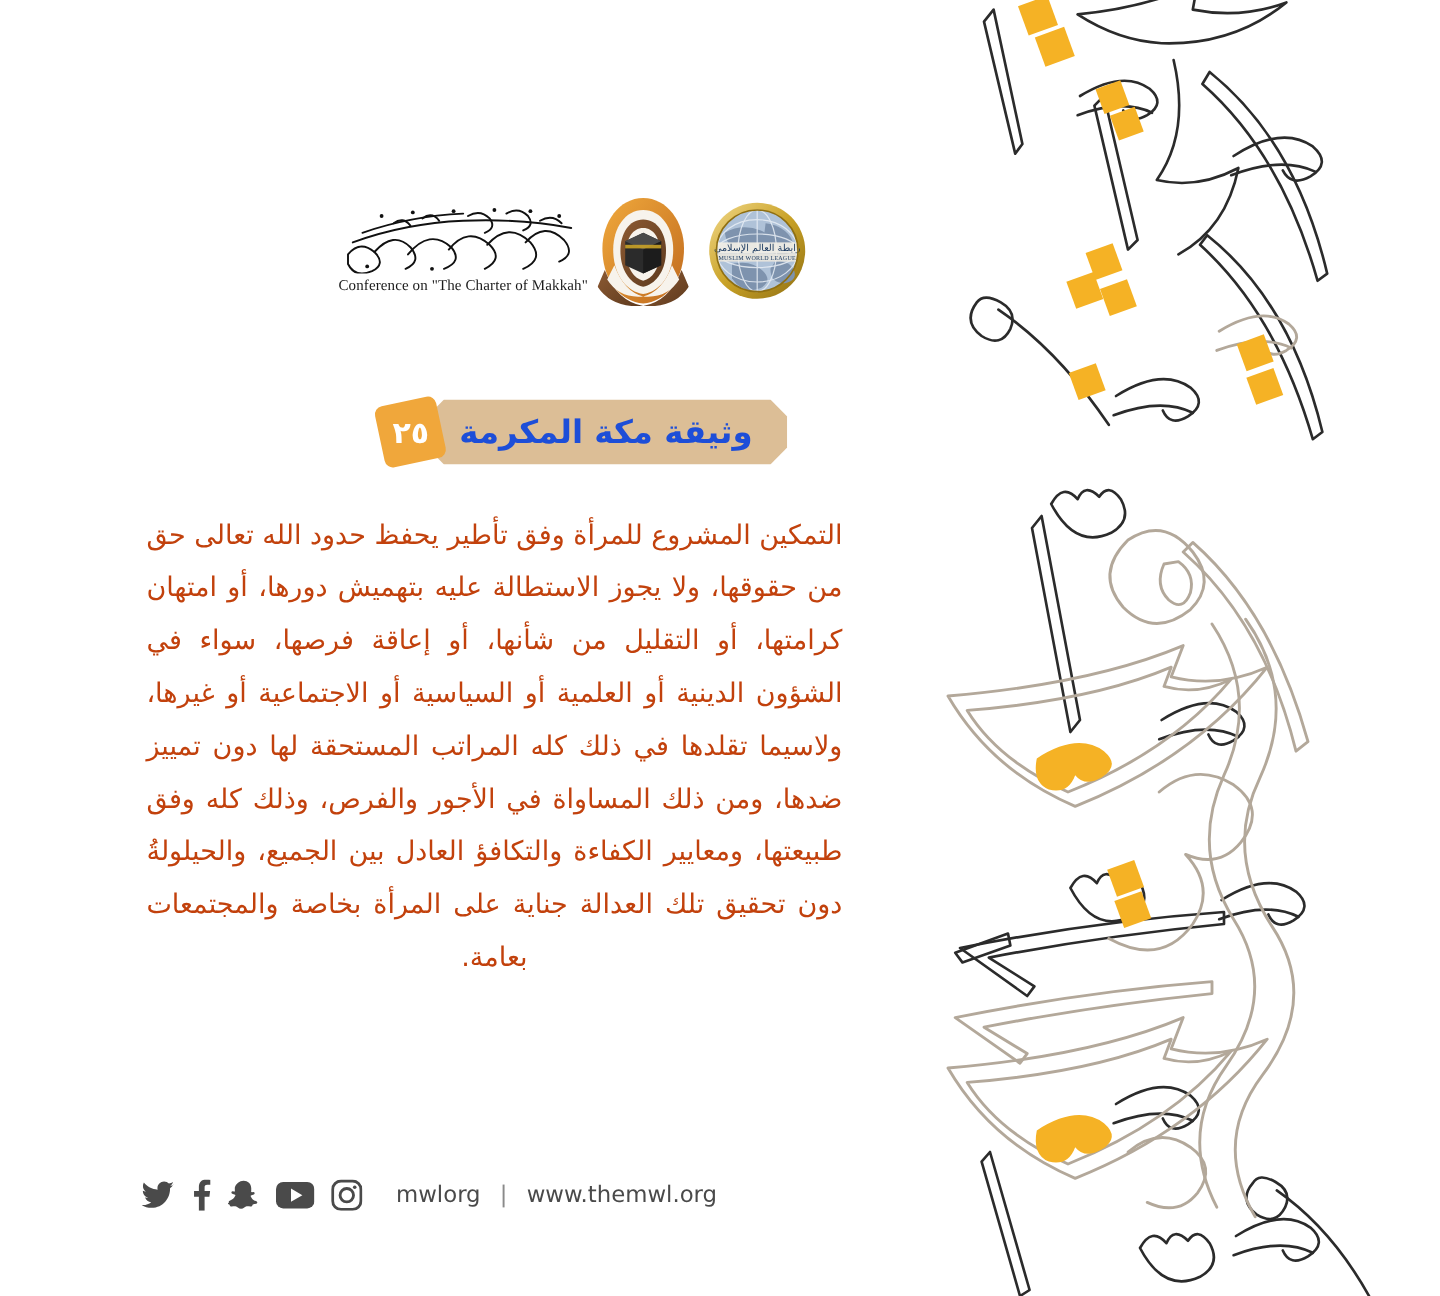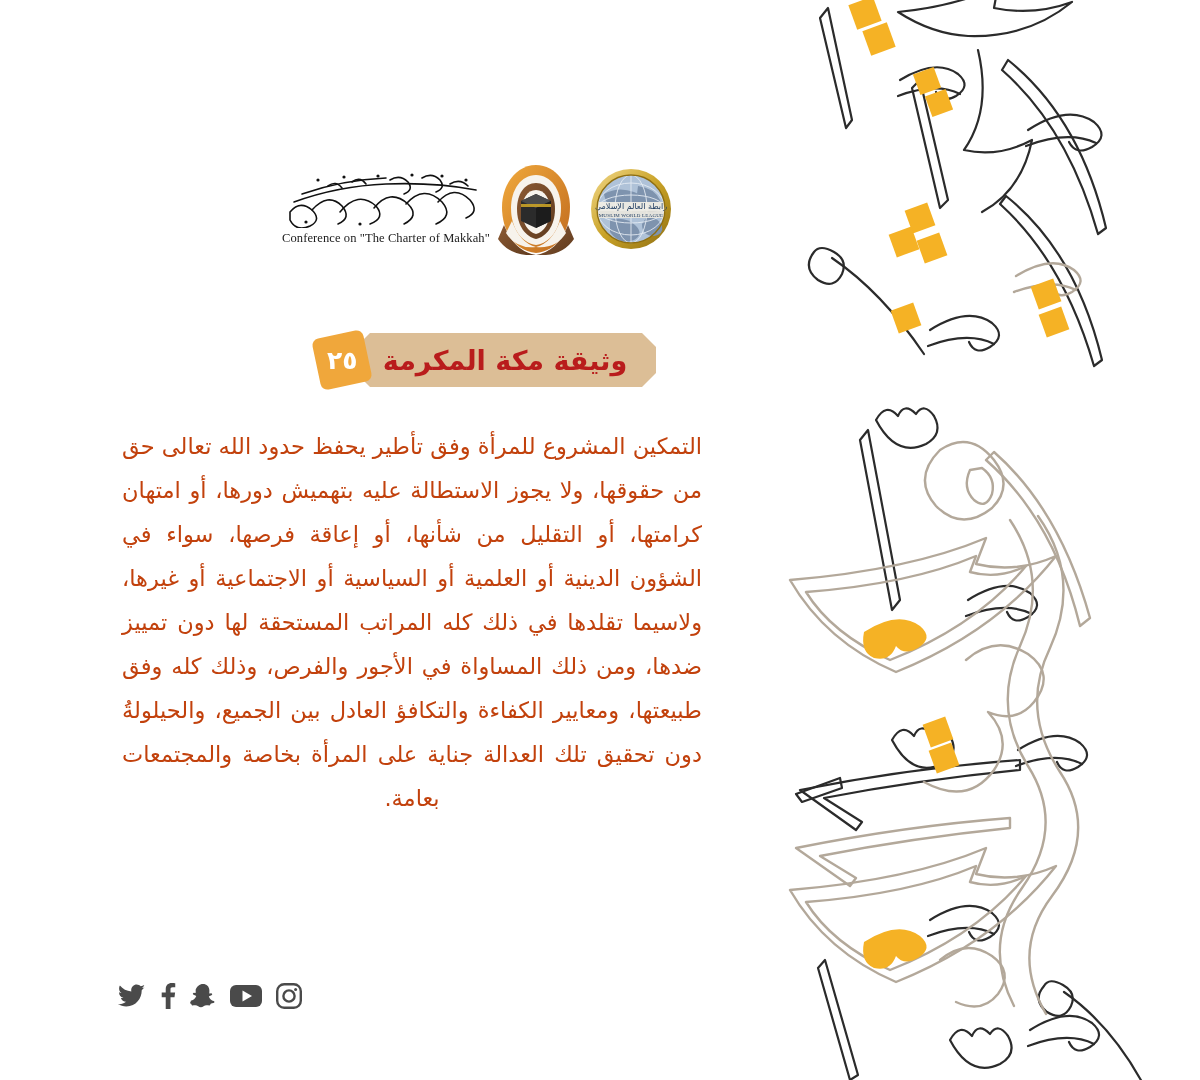--- a/index.html
+++ b/index.html
@@ -50,21 +50,21 @@
     color:#ffffff;font-size:25px;font-weight:700;
     font-family:"DejaVu Sans",sans-serif;line-height:1;
   }
   .banner-bar{
     position:relative;margin-left:-12px;z-index:2;
     height:54px;width:300px;
   }
   .banner-bar svg{display:block;width:300px;height:54px;}
   .banner-text{
     position:absolute;inset:0;display:flex;align-items:center;justify-content:center;
-    color:#b91c1c;font-size:27px;font-weight:700;
+    color:#1d4ed8;font-size:27px;font-weight:700;
     direction:rtl;letter-spacing:.5px;
     padding-right:2px;
     font-family:"DejaVu Sans",sans-serif;
   }
 
   
   .body-text{
     position:absolute;left:122px;top:424px;width:580px;
     direction:rtl;text-align:justify;
     color:#c2410c;
@@ -335,15 +335,20 @@
     </span>
 
     <span class="soc">
       <svg width="26" height="26" viewBox="0 0 26 26" xmlns="http://www.w3.org/2000/svg">
         <rect x="1.2" y="1.2" width="23.6" height="23.6" rx="7" fill="none" stroke="#4a4a4a" stroke-width="2.4"></rect>
         <circle cx="13" cy="13" r="5.6" fill="none" stroke="#4a4a4a" stroke-width="2.4"></circle>
         <circle cx="19.6" cy="6.4" r="1.5" fill="#4a4a4a"></circle>
       </svg>
     </span>
 
+    <span class="footer-txt">
+      <span>mwlorg</span>
+      <span class="sep">|</span>
+      <span>www.themwl.org</span>
+    </span>
   </div>
 
 </div>
 
 </body></html>

